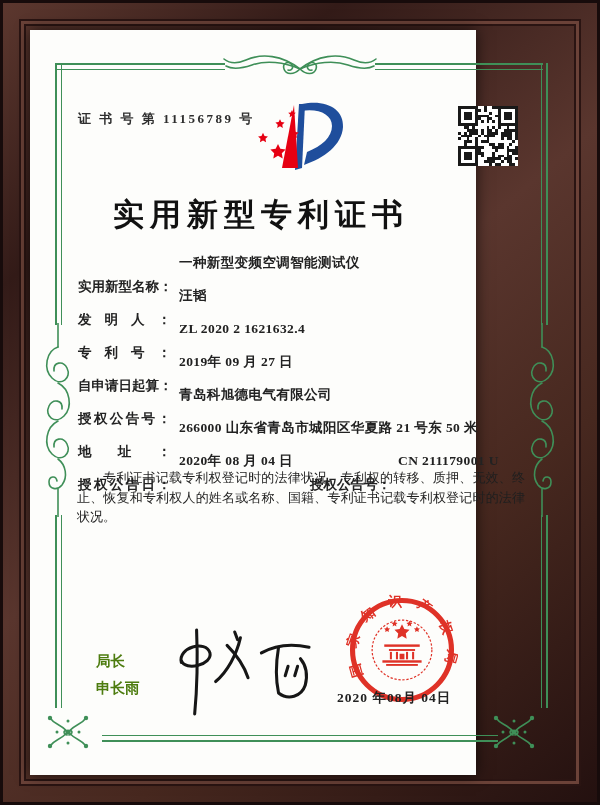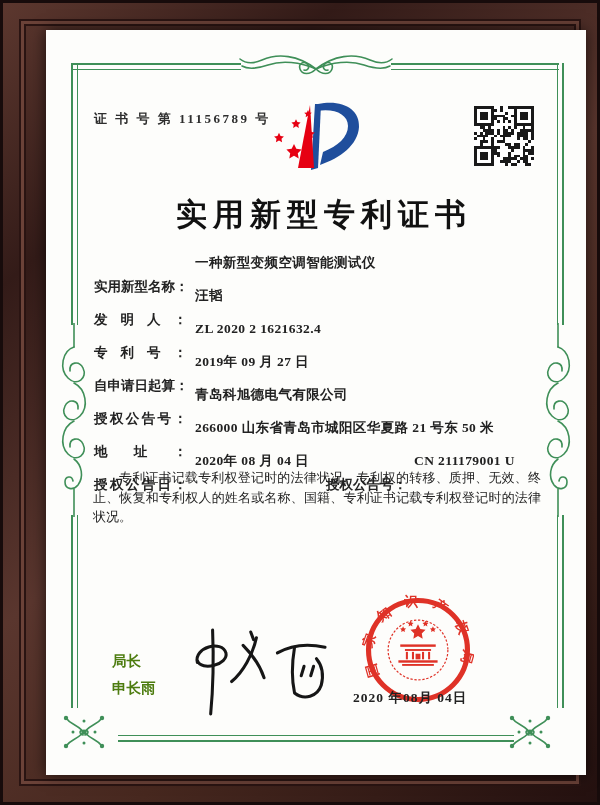--- a/index.html
+++ b/index.html
@@ -1,21 +1,21 @@
 <!DOCTYPE html>
 <html style="--accent-green: #3f8f58; --seal-red: #dd2318; --logo-blue: #1f4e9c; --logo-red: #e60012;"><head>
 <meta charset="utf-8">
 <style>
   html,body{margin:0;padding:0;background:#888;}
   .stage{position:relative;width:600px;height:805px;margin:0 auto;overflow:hidden;
          font-family:"Liberation Serif","DejaVu Serif",serif;
          background:linear-gradient(140deg,#5d382f 0%,#331b18 22%,#5a362e 48%,#47281f 70%,#23100f 100%);}
   .frame-edge{position:absolute;inset:0;border:3px solid #170b0b;pointer-events:none;}
   .frame-molding{position:absolute;inset:21px;border:3px solid #6b4238;box-shadow:0 0 0 2px #2a1412, inset 0 0 0 2px #2a1412;pointer-events:none;}
-  .page{position:absolute;left:46px;top:30px;width:540px;height:745px;background:#fdfdfb;
+  .page{position:absolute;left:30px;top:30px;width:446px;height:745px;background:#fdfdfb;
         box-shadow:0 0 14px rgba(0,0,0,.65);color:#1b1b1b;}
   
   .bl{position:absolute;}
   .bl-h{height:4px;border-top:2px solid var(--accent-green,#3f8f58);border-bottom:1px solid var(--accent-green,#3f8f58);}
   .bl-hb{height:4px;border-bottom:2px solid var(--accent-green,#3f8f58);border-top:1px solid var(--accent-green,#3f8f58);}
   .bl-v{width:4px;border-left:2px solid var(--accent-green,#3f8f58);border-right:1px solid var(--accent-green,#3f8f58);}
   .bl-vr{width:4px;border-right:2px solid var(--accent-green,#3f8f58);border-left:1px solid var(--accent-green,#3f8f58);}
   .orn{position:absolute;}
   .orn svg{display:block;width:100%;height:100%;}
   .green-stroke{stroke:var(--accent-green,#3f8f58);fill:none;stroke-width:1.6;stroke-linecap:round;}

